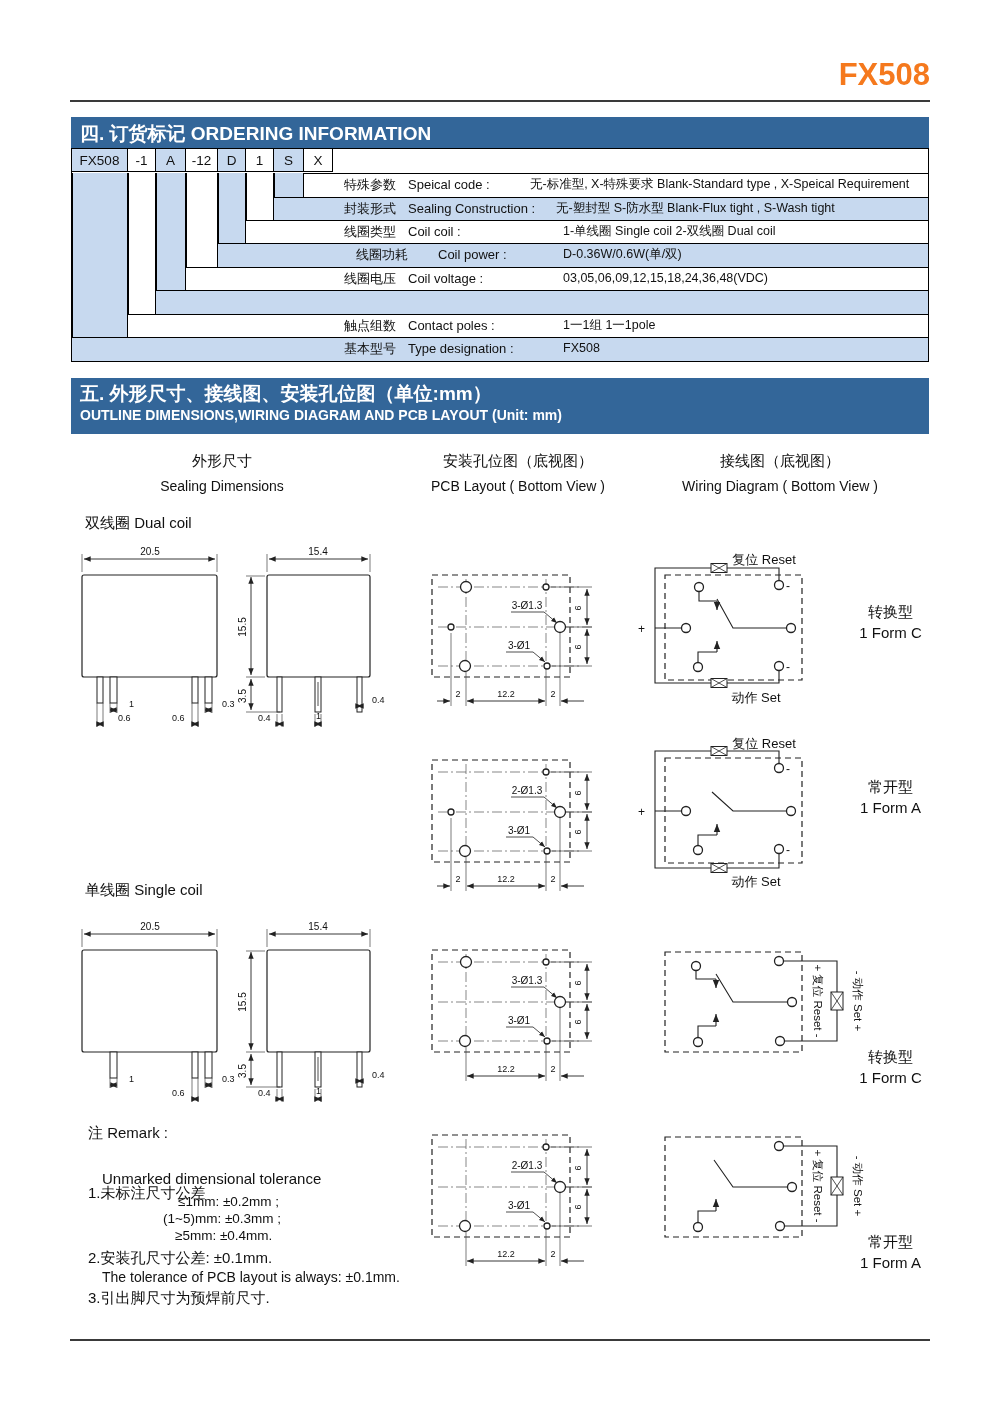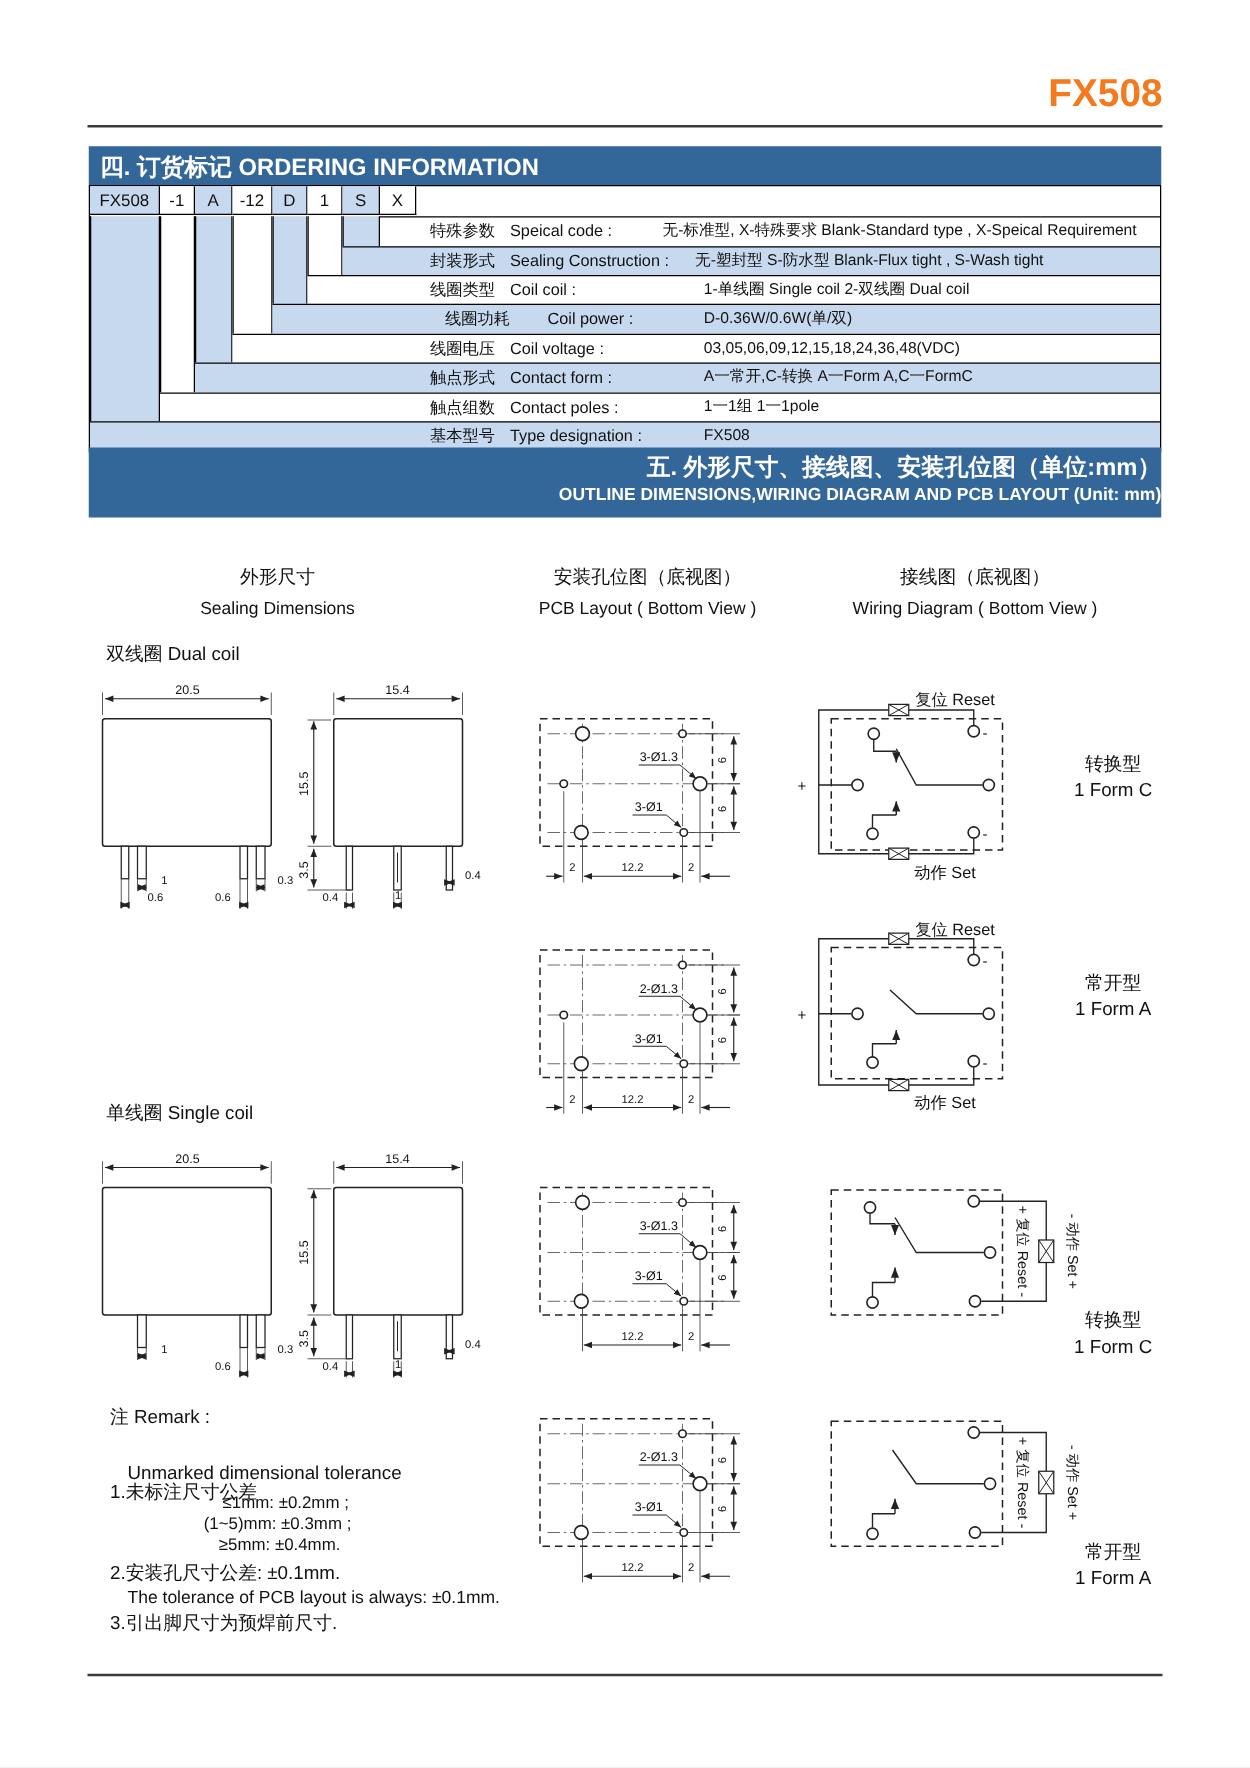--- a/index.html
+++ b/index.html
@@ -107,38 +107,33 @@
     <div class="orow" style="top:94px;height:24px;">
       <span style="left:284px;">线圈功耗</span>
       <span style="left:336px;margin-left:30px;">Coil power :</span>
       <span class="v" style="left:491px;">D-0.36W/0.6W(单/双)</span>
     </div>
     <div class="orow" style="top:118px;height:23px;">
       <span style="left:272px;">线圈电压</span>
       <span style="left:336px;">Coil voltage :</span>
       <span class="v" style="left:491px;">03,05,06,09,12,15,18,24,36,48(VDC)</span>
     </div>
-    <div class="orow" style="top:141px;height:24px;">
-      <span style="left:272px;">触点形式</span>
-      <span style="left:336px;">Contact form :</span>
-      <span class="v" style="left:491px;">A一常开,C-转换 A一Form A,C一FormC</span>
-    </div>
     <div class="orow" style="top:165px;height:23px;">
       <span style="left:272px;">触点组数</span>
       <span style="left:336px;">Contact poles :</span>
       <span class="v" style="left:491px;">1一1组 1一1pole</span>
     </div>
     <div class="orow" style="top:188px;height:24px;">
       <span style="left:272px;">基本型号</span>
       <span style="left:336px;">Type designation :</span>
       <span class="v" style="left:491px;">FX508</span>
     </div>
   </div>
 
-  <div class="secbar" style="top:358px;height:56px;text-align:right;">
+  <div class="secbar" style="top:378px;height:56px;">
     <div class="l1">五. 外形尺寸、接线图、安装孔位图（单位:mm）</div>
     <div class="l2">OUTLINE DIMENSIONS,WIRING DIAGRAM AND PCB LAYOUT (Unit: mm)</div>
   </div>
 
   <div class="colhead" style="left:122px;top:452px;width:200px;">外形尺寸</div>
   <div class="colhead-en" style="left:122px;top:478px;width:200px;">Sealing Dimensions</div>
   <div class="colhead" style="left:398px;top:452px;width:240px;">安装孔位图（底视图）</div>
   <div class="colhead-en" style="left:398px;top:478px;width:240px;">PCB Layout ( Bottom View )</div>
   <div class="colhead" style="left:650px;top:452px;width:260px;">接线图（底视图）</div>
   <div class="colhead-en" style="left:650px;top:478px;width:260px;">Wiring Diagram  ( Bottom View )</div>

